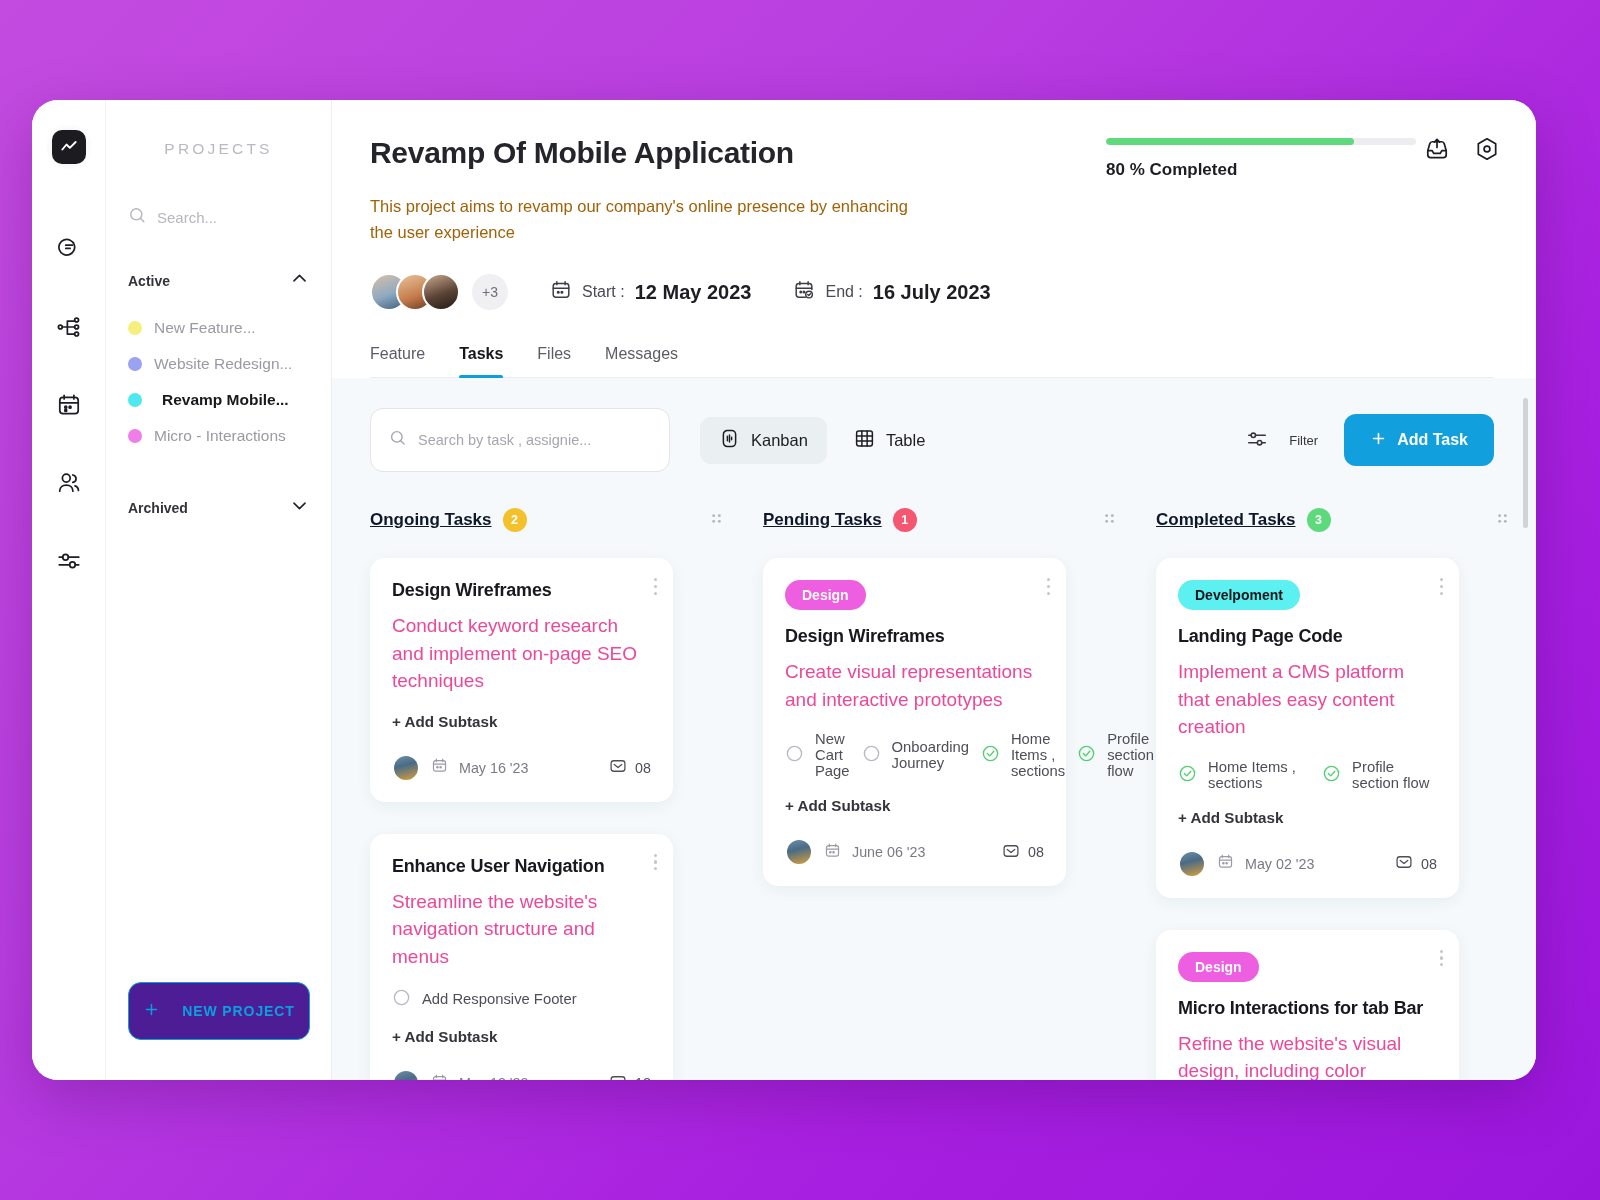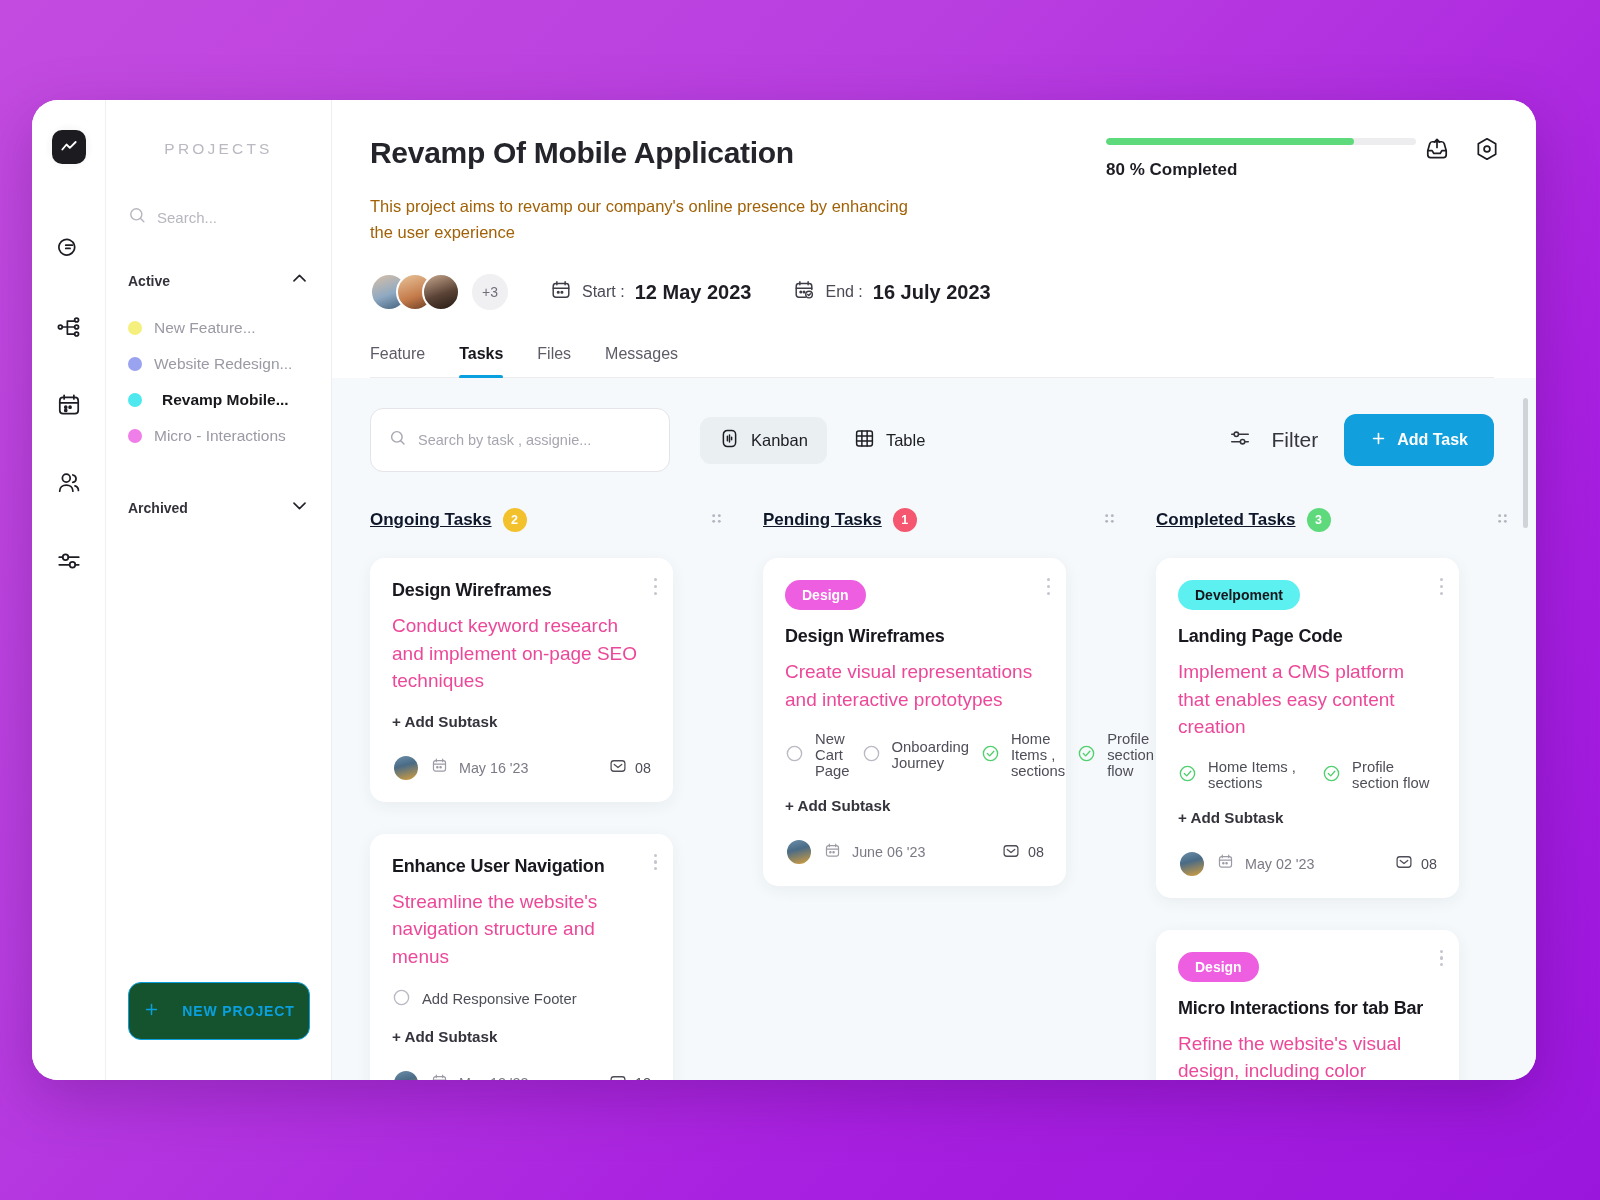--- a/index.html
+++ b/index.html
@@ -83,21 +83,21 @@
   .proj-item {
     display: flex; align-items: center; gap: 12px;
     padding: 9px 0; cursor: pointer;
   }
   .dot { width: 14px; height: 14px; border-radius: 50%; flex: 0 0 14px; }
   .proj-item .name { font-size: 15.5px; color: #9a9aa4; white-space: nowrap; }
   .proj-item.selected .name { color: #18181d; font-weight: 700; margin-left: 8px; }
   .archived-head { margin-top: 42px; }
   .new-project {
     position: absolute; left: 22px; bottom: 40px; width: 182px; height: 58px;
-    border: 1.6px solid #0aa0e0; border-radius: 13px; background: #14532d;
+    border: 1.6px solid #0aa0e0; border-radius: 13px; background: #4c1d95;
     color: #0aa0e0; font-size: 14px; font-weight: 700; letter-spacing: .9px;
     display: flex; align-items: center; justify-content: center; gap: 22px;
     cursor: pointer;
   }
 
   
   .main { flex: 1; display: flex; flex-direction: column; min-width: 0; position: relative; }
   .main-head { padding: 36px 42px 0 38px; background: #fff; }
   .proj-title { font-size: 30px; font-weight: 700; color: #24242b; letter-spacing: -.3px; }
   .proj-desc {
@@ -153,21 +153,21 @@
   }
   .search-box input::placeholder { color: #a6a6b0; }
   .view-toggle { display: flex; align-items: center; gap: 8px; margin-left: 30px; }
   .view-btn {
     display: flex; align-items: center; gap: 11px; padding: 11px 19px;
     border-radius: 11px; font-size: 16.5px; color: #1d1d24; cursor: pointer;
   }
   .view-btn.active { background: #eaeff2; }
   .toolbar-right { margin-left: auto; display: flex; align-items: center; gap: 26px; }
   .filter-btn {
-    display: flex; align-items: center; gap: 21px; font-size: 21px; color: #35353e;
+    display: flex; align-items: center; gap: 21px; font-size: 13px; color: #35353e;
     cursor: pointer;
   }
   .add-task {
     height: 52px; padding: 0 26px; border-radius: 12px; background: #119fdd; color: #fff;
     font-size: 16px; font-weight: 700; display: flex; align-items: center; gap: 10px;
     border: 0; cursor: pointer; font-family: inherit;
   }
 
   .columns {
     display: flex; gap: 0; padding: 36px 30px 0 38px; align-items: flex-start;

